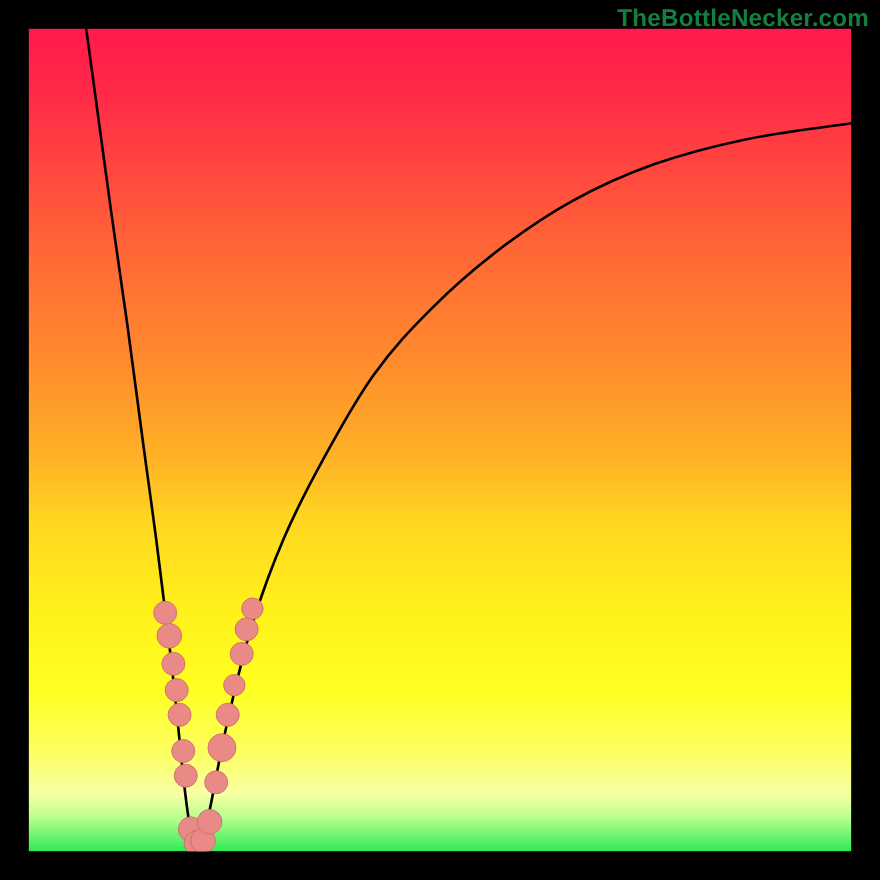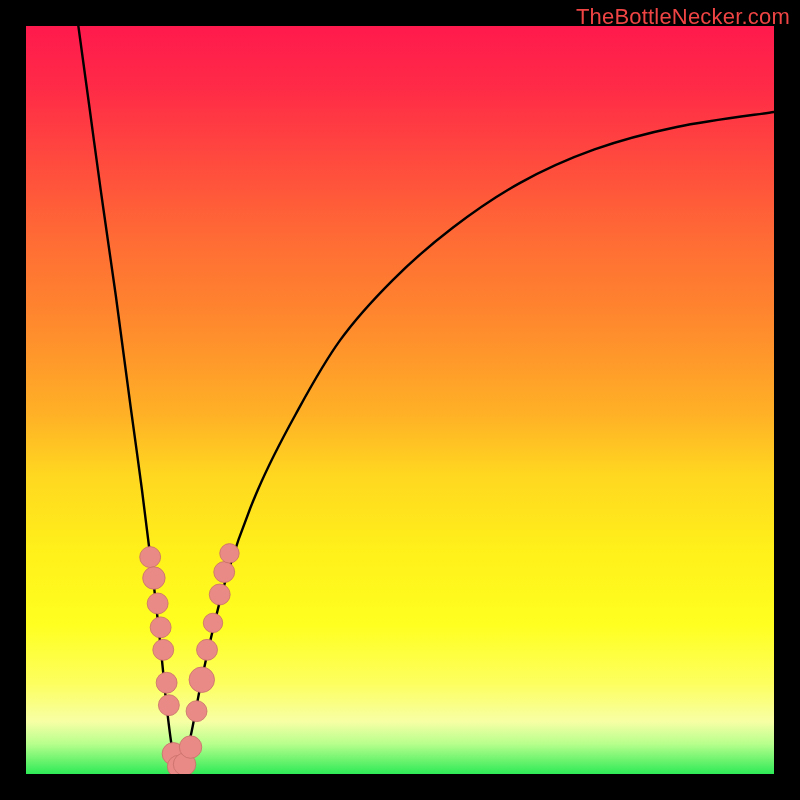--- a/index.html
+++ b/index.html
@@ -45,23 +45,23 @@
     );
   }
   svg.curve-layer {
     position: absolute;
     inset: 0;
   }
   .attribution {
     position: absolute;
     top: 4px;
     right: 10px;
-    color: #ef4444;
+    color: #15803d;
     font-size: 22px;
-    font-weight: 400;
+    font-weight: 700;
     letter-spacing: 0.2px;
     user-select: none;
   }
 </style>
 </head>
 <body>
 
 <div class="frame">
   <div class="plot-area">
     <div class="gradient-bg"></div>

